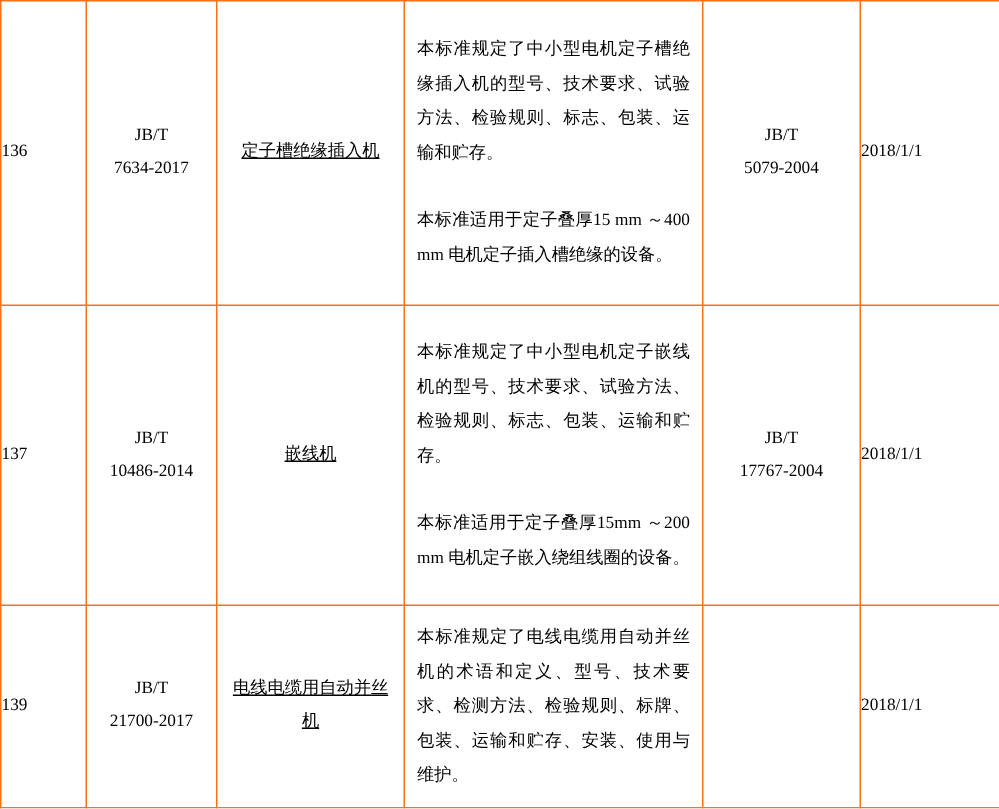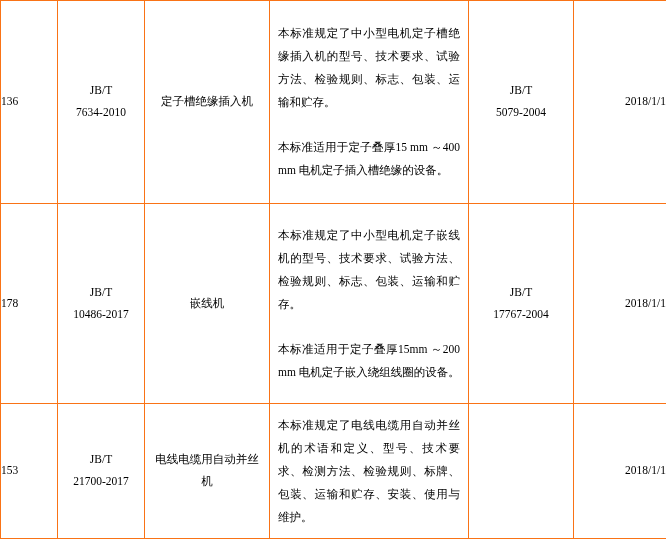--- a/index.html
+++ b/index.html
@@ -21,24 +21,24 @@
   }
   table.std-table td {
     border: 1px solid #f97316;
     vertical-align: middle;
     padding: 0;
     font-size: 11.5px;
     line-height: 1.9;
   }
   .c-num   { width: 56px;  text-align: left; }
   .c-code  { width: 86px;  text-align: center; }
-  .c-name  { width: 124px; text-align: center; }
+  .c-name  { width: 124px; text-align: center; text-decoration: underline; }
   .c-desc  { width: 198px; text-align: left; }
   .c-old   { width: 104px; text-align: center; }
-  .c-date  { width: 92px;  text-align: right; }
+  .c-date  { width: 92px;  text-align: left; }
 
   .cellpad { padding: 4px 6px; }
 
   .code-line {
     display: block;
     text-align: center;
     white-space: nowrap;
   }
   .name-text {
     display: block;
@@ -70,21 +70,21 @@
 
 <table class="std-table">
   <tbody>
 
     <tr class="row-136">
       <td class="c-num cellpad">
         <span class="num-text">136</span>
       </td>
       <td class="c-code cellpad">
         <span class="code-line">JB/T</span>
-        <span class="code-line">7634-2010</span>
+        <span class="code-line">7634-2017</span>
       </td>
       <td class="c-name">
         <span class="name-text">定子槽绝缘插入机</span>
       </td>
       <td class="c-desc">
         <div class="desc-block">
           <p class="desc-para">本标准规定了中小型电机定子槽绝缘插入机的型号、技术要求、试验方法、检验规则、标志、包装、运输和贮存。</p>
           <p class="desc-para">本标准适用于定子叠厚15 mm ～400 mm 电机定子插入槽绝缘的设备。</p>
         </div>
       </td>
@@ -92,25 +92,25 @@
         <span class="code-line">JB/T</span>
         <span class="code-line">5079-2004</span>
       </td>
       <td class="c-date cellpad">
         <span class="date-text">2018/1/1</span>
       </td>
     </tr>
 
     <tr class="row-137">
       <td class="c-num cellpad">
-        <span class="num-text">178</span>
+        <span class="num-text">137</span>
       </td>
       <td class="c-code cellpad">
         <span class="code-line">JB/T</span>
-        <span class="code-line">10486-2017</span>
+        <span class="code-line">10486-2014</span>
       </td>
       <td class="c-name">
         <span class="name-text">嵌线机</span>
       </td>
       <td class="c-desc">
         <div class="desc-block">
           <p class="desc-para">本标准规定了中小型电机定子嵌线机的型号、技术要求、试验方法、检验规则、标志、包装、运输和贮存。</p>
           <p class="desc-para">本标准适用于定子叠厚15mm ～200 mm 电机定子嵌入绕组线圈的设备。</p>
         </div>
       </td>
@@ -118,21 +118,21 @@
         <span class="code-line">JB/T</span>
         <span class="code-line">17767-2004</span>
       </td>
       <td class="c-date cellpad">
         <span class="date-text">2018/1/1</span>
       </td>
     </tr>
 
     <tr class="row-139">
       <td class="c-num cellpad">
-        <span class="num-text">153</span>
+        <span class="num-text">139</span>
       </td>
       <td class="c-code cellpad">
         <span class="code-line">JB/T</span>
         <span class="code-line">21700-2017</span>
       </td>
       <td class="c-name">
         <span class="name-text">电线电缆用自动并丝机</span>
       </td>
       <td class="c-desc">
         <div class="desc-block">

